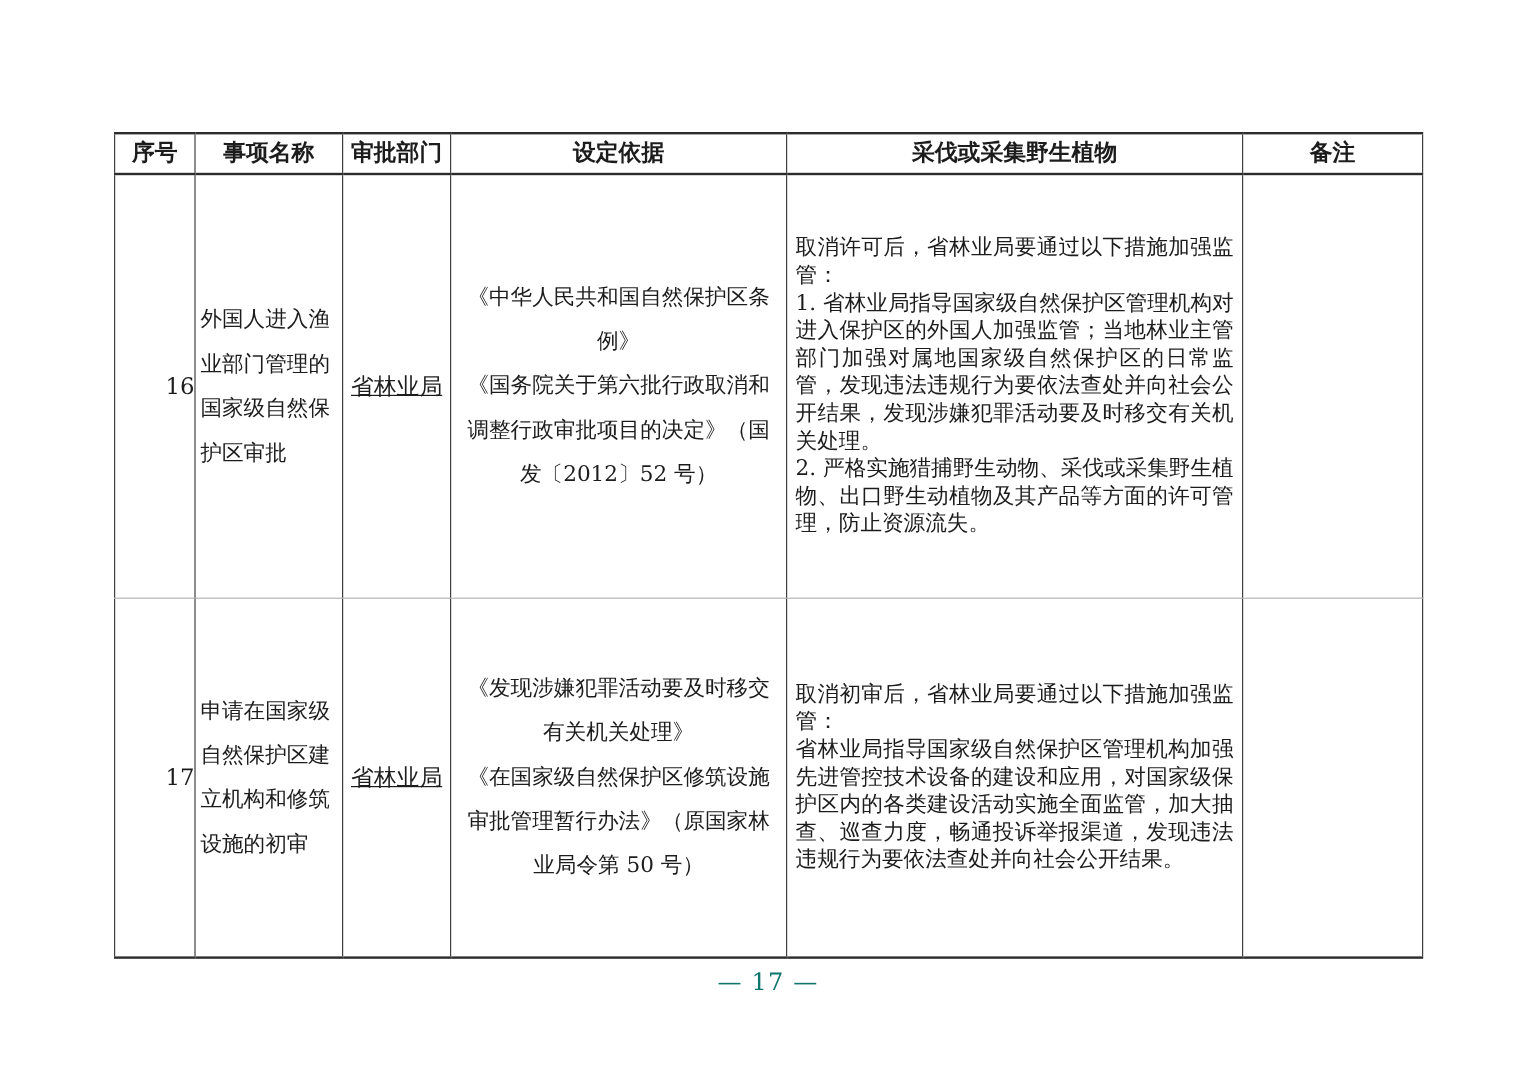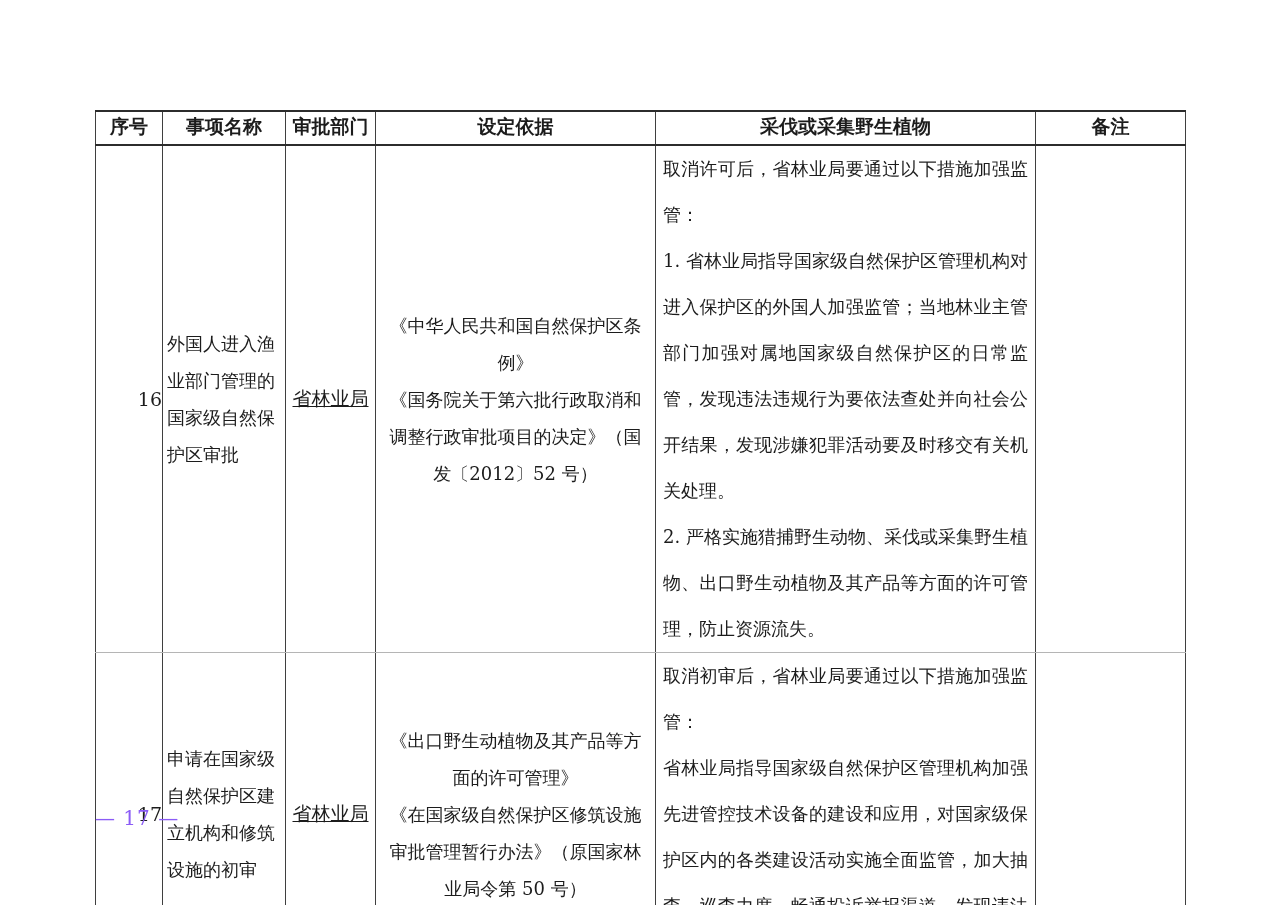--- a/index.html
+++ b/index.html
@@ -54,32 +54,33 @@
     text-align: center;
     font-size: 19px;
     text-decoration: underline;
   }
   td.cell-basis {
     padding: 0 6px;
     line-height: 37px;
   }
   td.cell-measures {
     padding: 0 7px 0 7px;
-    line-height: 46px;
+    line-height: 23px;
     text-align: justify;
   }
   td.cell-basis p, td.cell-measures p, td.cell-name p { margin: 0; }
   td.cell-remark { }
   .footer {
     position: absolute;
     left: 95px; top: 806px;
     width: 1090px;
+    text-align: center;
     font-size: 20px;
     letter-spacing: 1px;
-    color: #8b5cf6;
+    color: #0f766e;
   }
 </style>
 </head>
 <body>
 
 <div class="page">
 
   <table class="doc-table">
     <colgroup>
       <col style="width:67px">
@@ -117,21 +118,21 @@
         </td>
         <td class="cell-remark"></td>
       </tr>
       <tr class="row-17">
         <td class="cell-no">17</td>
         <td class="cell-name">
           <p>申请在国家级自然保护区建立机构和修筑设施的初审</p>
         </td>
         <td class="cell-dept">省林业局</td>
         <td class="cell-basis">
-          <p>《出口野生动植物及其产品等方面的许可管理》</p>
+          <p>《发现涉嫌犯罪活动要及时移交有关机关处理》</p>
           <p>《在国家级自然保护区修筑设施审批管理暂行办法》（原国家林业局令第 50 号）</p>
         </td>
         <td class="cell-measures">
           <p>取消初审后，省林业局要通过以下措施加强监管：</p>
           <p>省林业局指导国家级自然保护区管理机构加强先进管控技术设备的建设和应用，对国家级保护区内的各类建设活动实施全面监管，加大抽查、巡查力度，畅通投诉举报渠道，发现违法违规行为要依法查处并向社会公开结果。</p>
         </td>
         <td class="cell-remark"></td>
       </tr>
     </tbody>
   </table>

